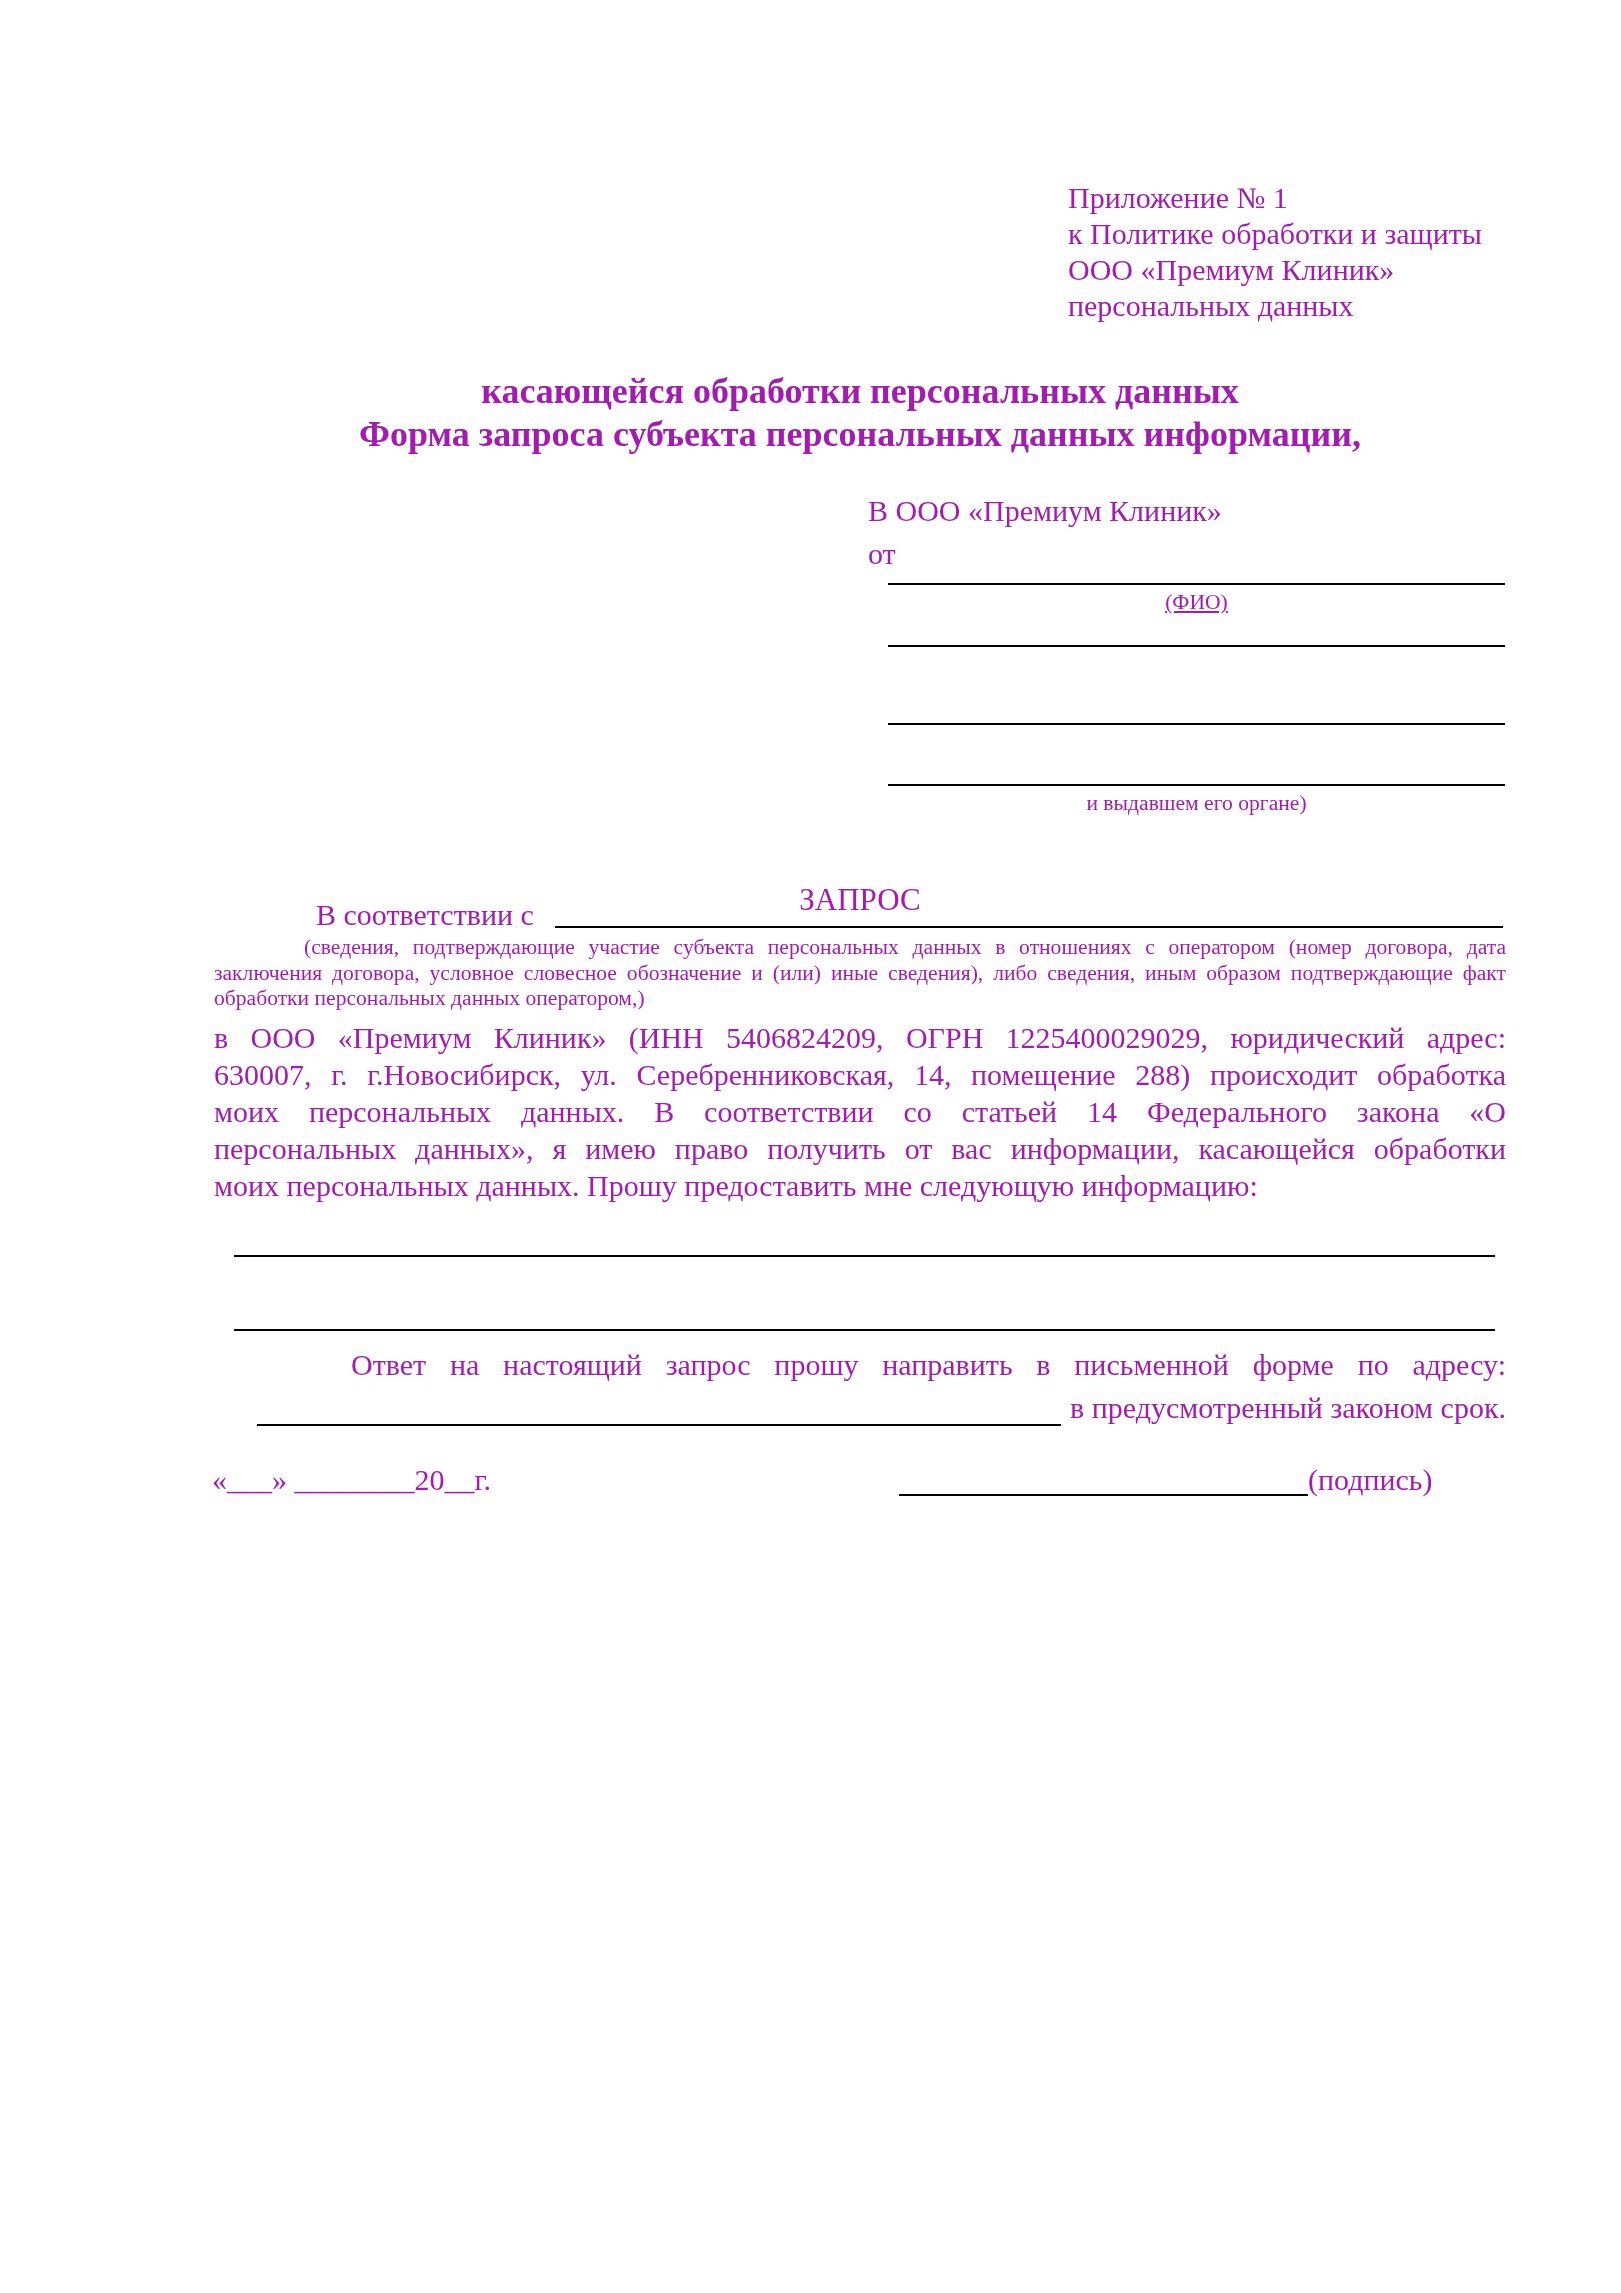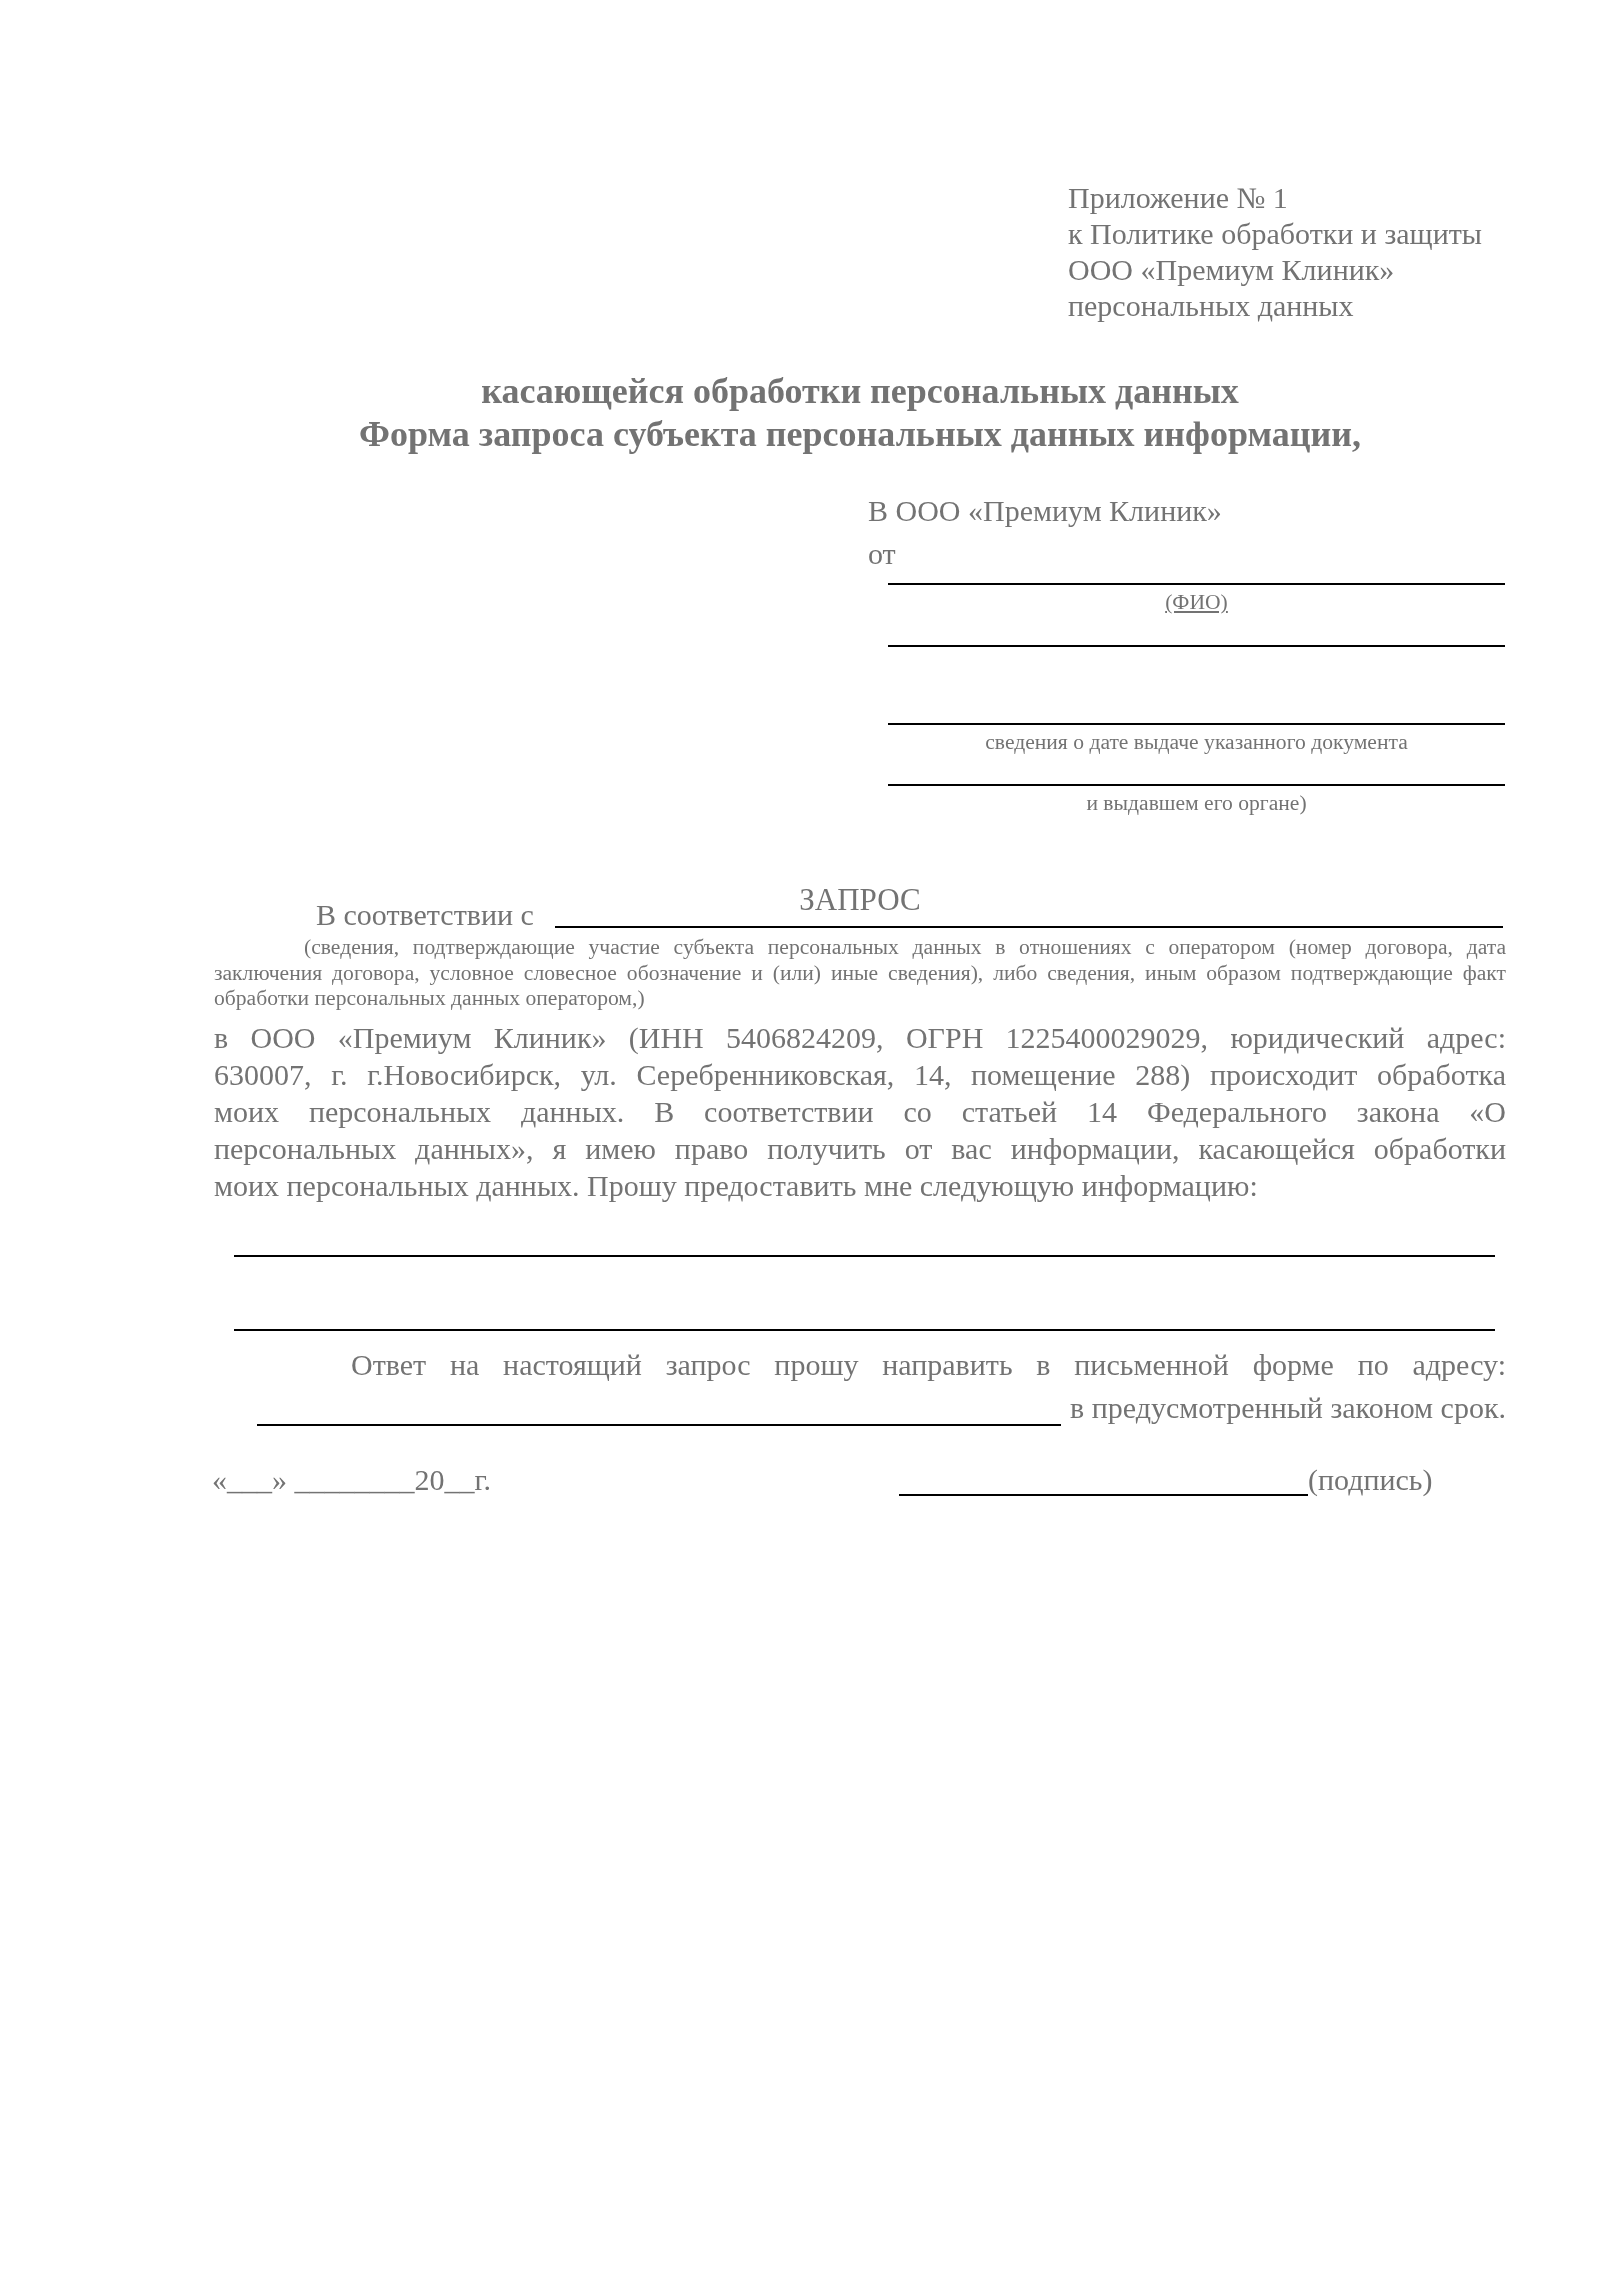--- a/index.html
+++ b/index.html
@@ -2,21 +2,21 @@
 <html><head>
 <meta charset="utf-8">
 <style>
   html, body { margin: 0; padding: 0; background: #888; }
   .page {
     position: relative;
     width: 1621px;
     height: 2294px;
     margin: 0 auto;
     background: #ffffff;
-    color: #737373;
+    color: #a21caf;
     font-family: "Liberation Serif", serif;
   }
   .abs { position: absolute; }
   .fz-body  { font-size: 30px; line-height: 37px; }
   .fz-small { font-size: 21.6px; line-height: 25.5px; }
 
   .appendix { left: 1068px; top: 180px; font-size: 30px; line-height: 36px; white-space: nowrap; }
 
   .doc-title {
     left: 214px; top: 370px; width: 1292px;
@@ -81,21 +81,20 @@
 
   <div class="abs addr-to fz-body">В ООО «Премиум Клиник»</div>
   <div class="abs addr-from fz-body">от</div>
 
   <div class="uline u-fio"></div>
   <div class="abs cap cap-fio fz-small">(ФИО)</div>
 
   <div class="uline u-doc"></div>
 
   <div class="uline u-date"></div>
-  <div class="abs cap cap-date fz-small">сведения о дате выдаче указанного документа</div>
 
   <div class="uline u-organ"></div>
   <div class="abs cap cap-organ fz-small">и выдавшем его органе)</div>
 
   <div class="abs zapros">ЗАПРОС</div>
 
   <div class="abs sootv-text fz-body">В соответствии с</div>
   <div class="uline u-sootv"></div>
 
   <div class="abs note-block fz-small">

